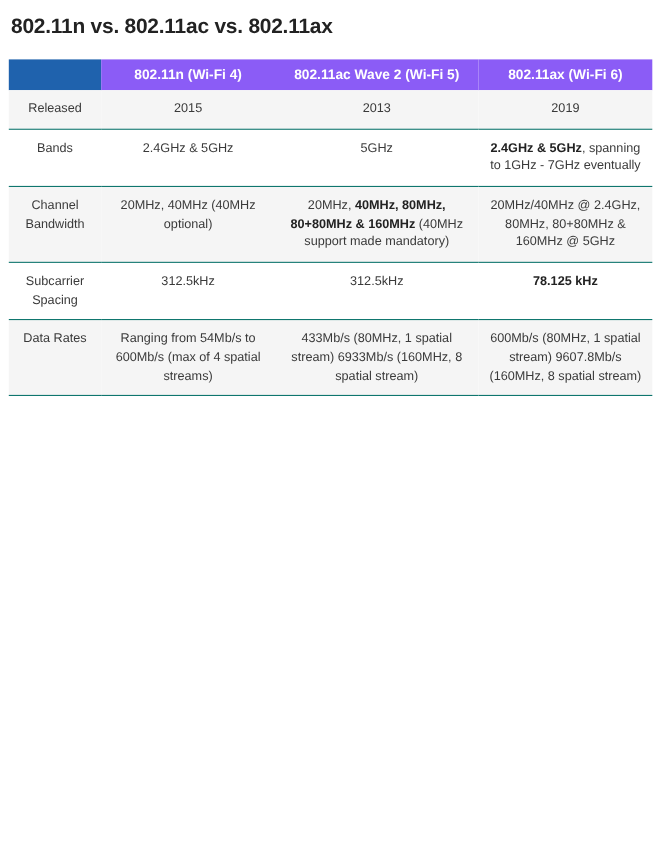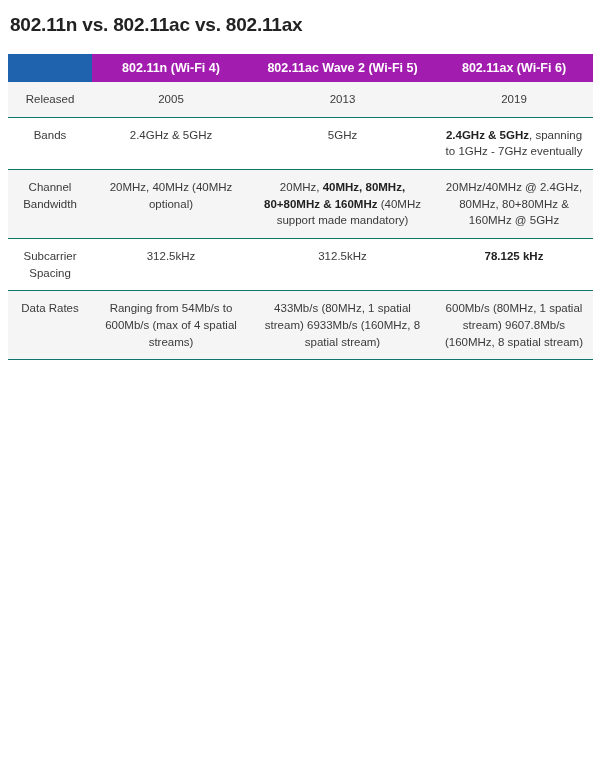--- a/index.html
+++ b/index.html
@@ -32,21 +32,21 @@
     width: 585px;
     margin: 18px 0 0 8px;
     table-layout: fixed;
   }
   table.comp col.c0 { width: 84px; }
   table.comp col.c1 { width: 158px; }
   table.comp col.c2 { width: 185px; }
   table.comp col.c3 { width: 158px; }
 
   table.comp thead th {
-    background: #a21caf;
+    background: #8b5cf6;
     color: #ffffff;
     font-size: 12.5px;
     font-weight: bold;
     text-align: center;
     padding: 7px 4px;
     border: none;
   }
   table.comp thead th.blank {
     background: #1f62ad;
   }
@@ -92,21 +92,21 @@
         <th class="blank"></th>
         <th>802.11n (Wi-Fi 4)</th>
         <th>802.11ac Wave 2 (Wi-Fi 5)</th>
         <th>802.11ax (Wi-Fi 6)</th>
       </tr>
     </thead>
     <tbody>
 
       <tr>
         <td class="rowhead">Released</td>
-        <td>2005</td>
+        <td>2015</td>
         <td>2013</td>
         <td>2019</td>
       </tr>
 
       <tr>
         <td class="rowhead">Bands</td>
         <td>2.4GHz &amp; 5GHz</td>
         <td>5GHz</td>
         <td>
           <span class="b">2.4GHz &amp; 5GHz</span><span>, spanning to </span><span>1GHz - 7GHz</span><span> eventually</span>

